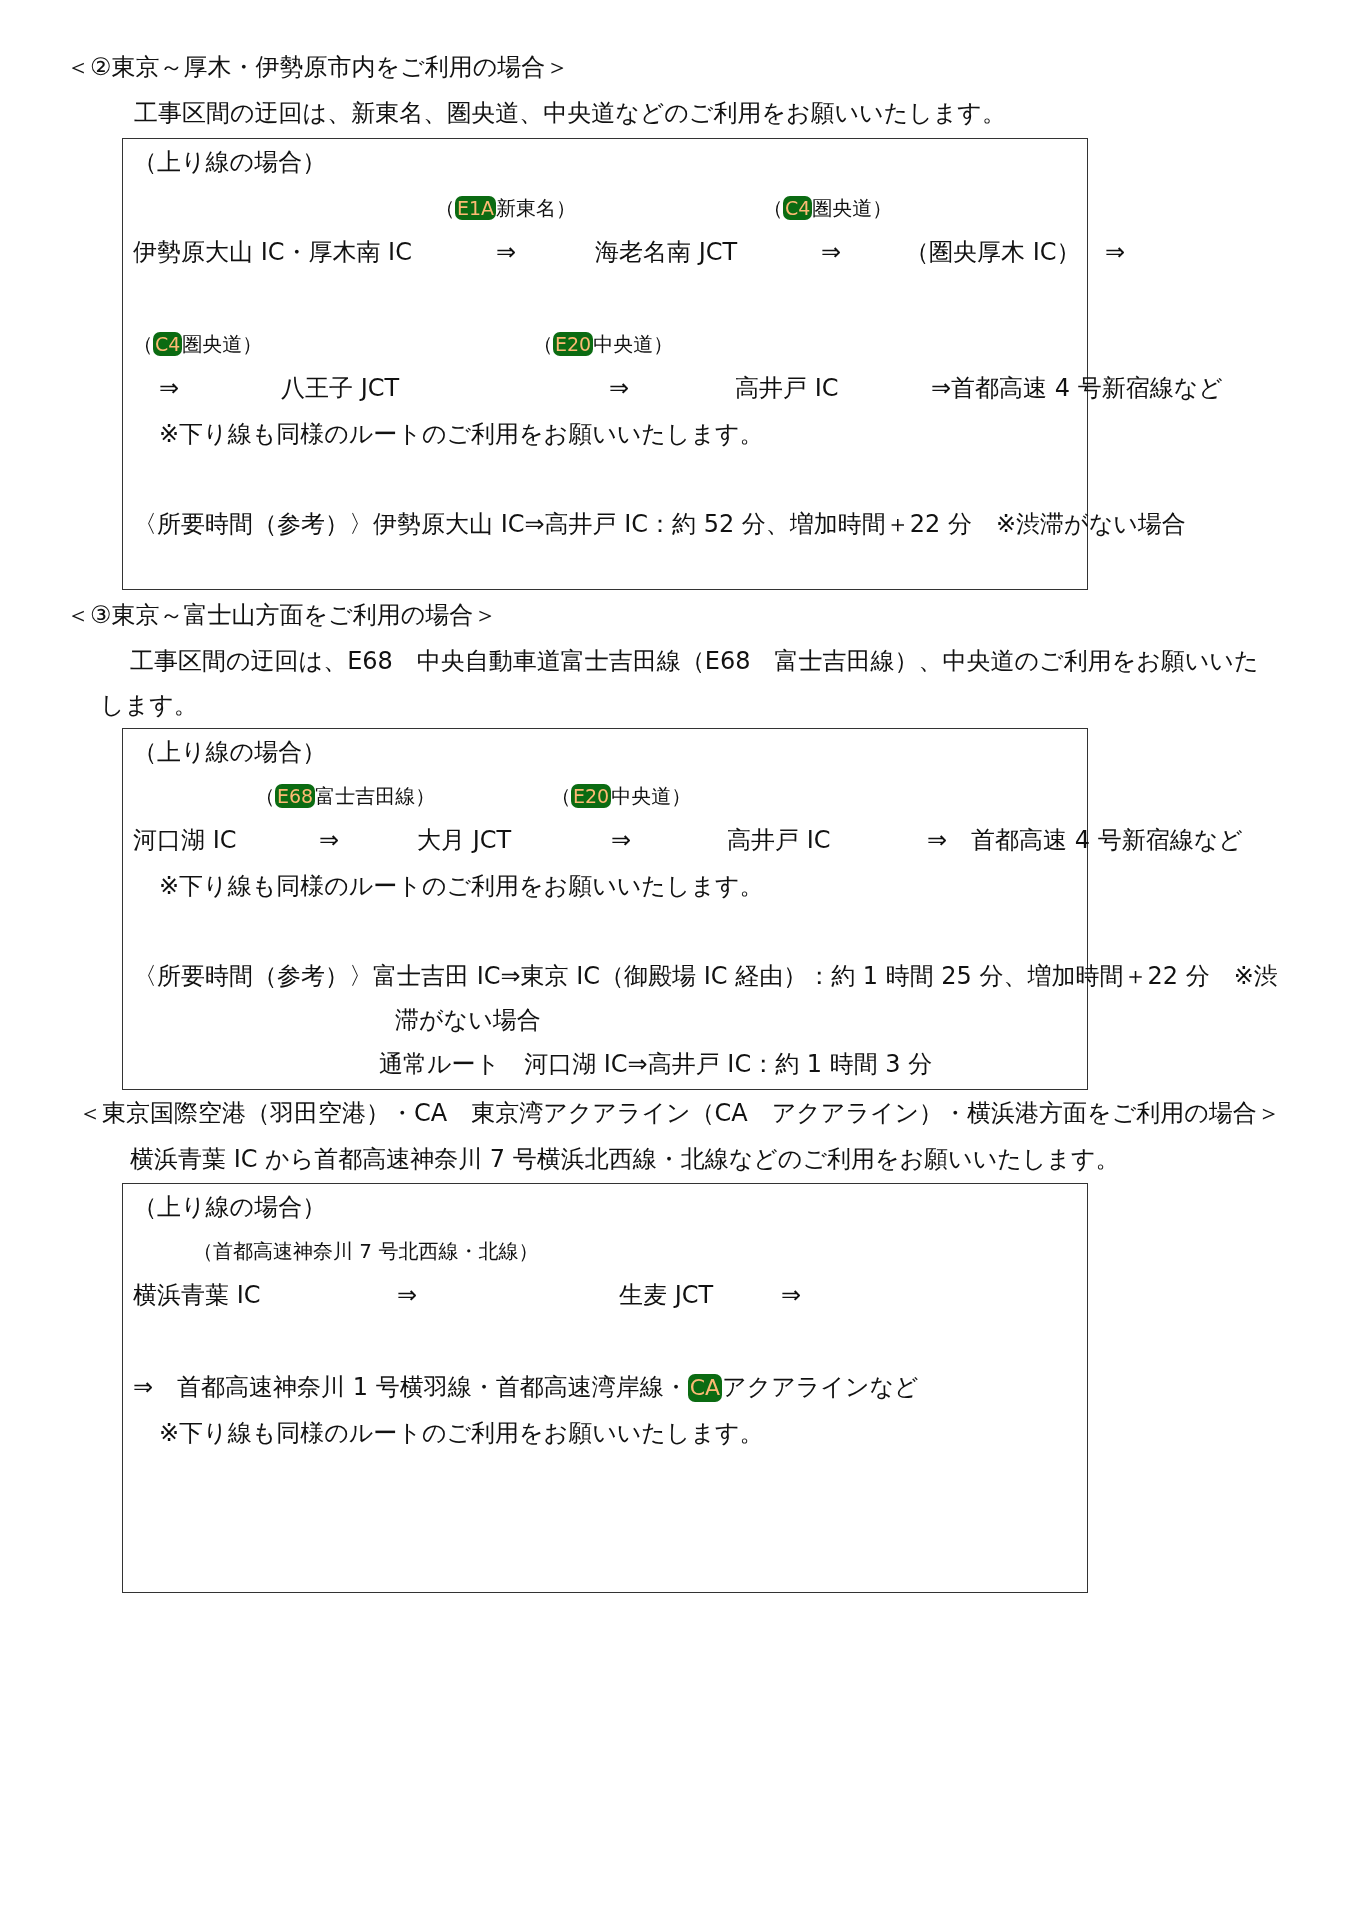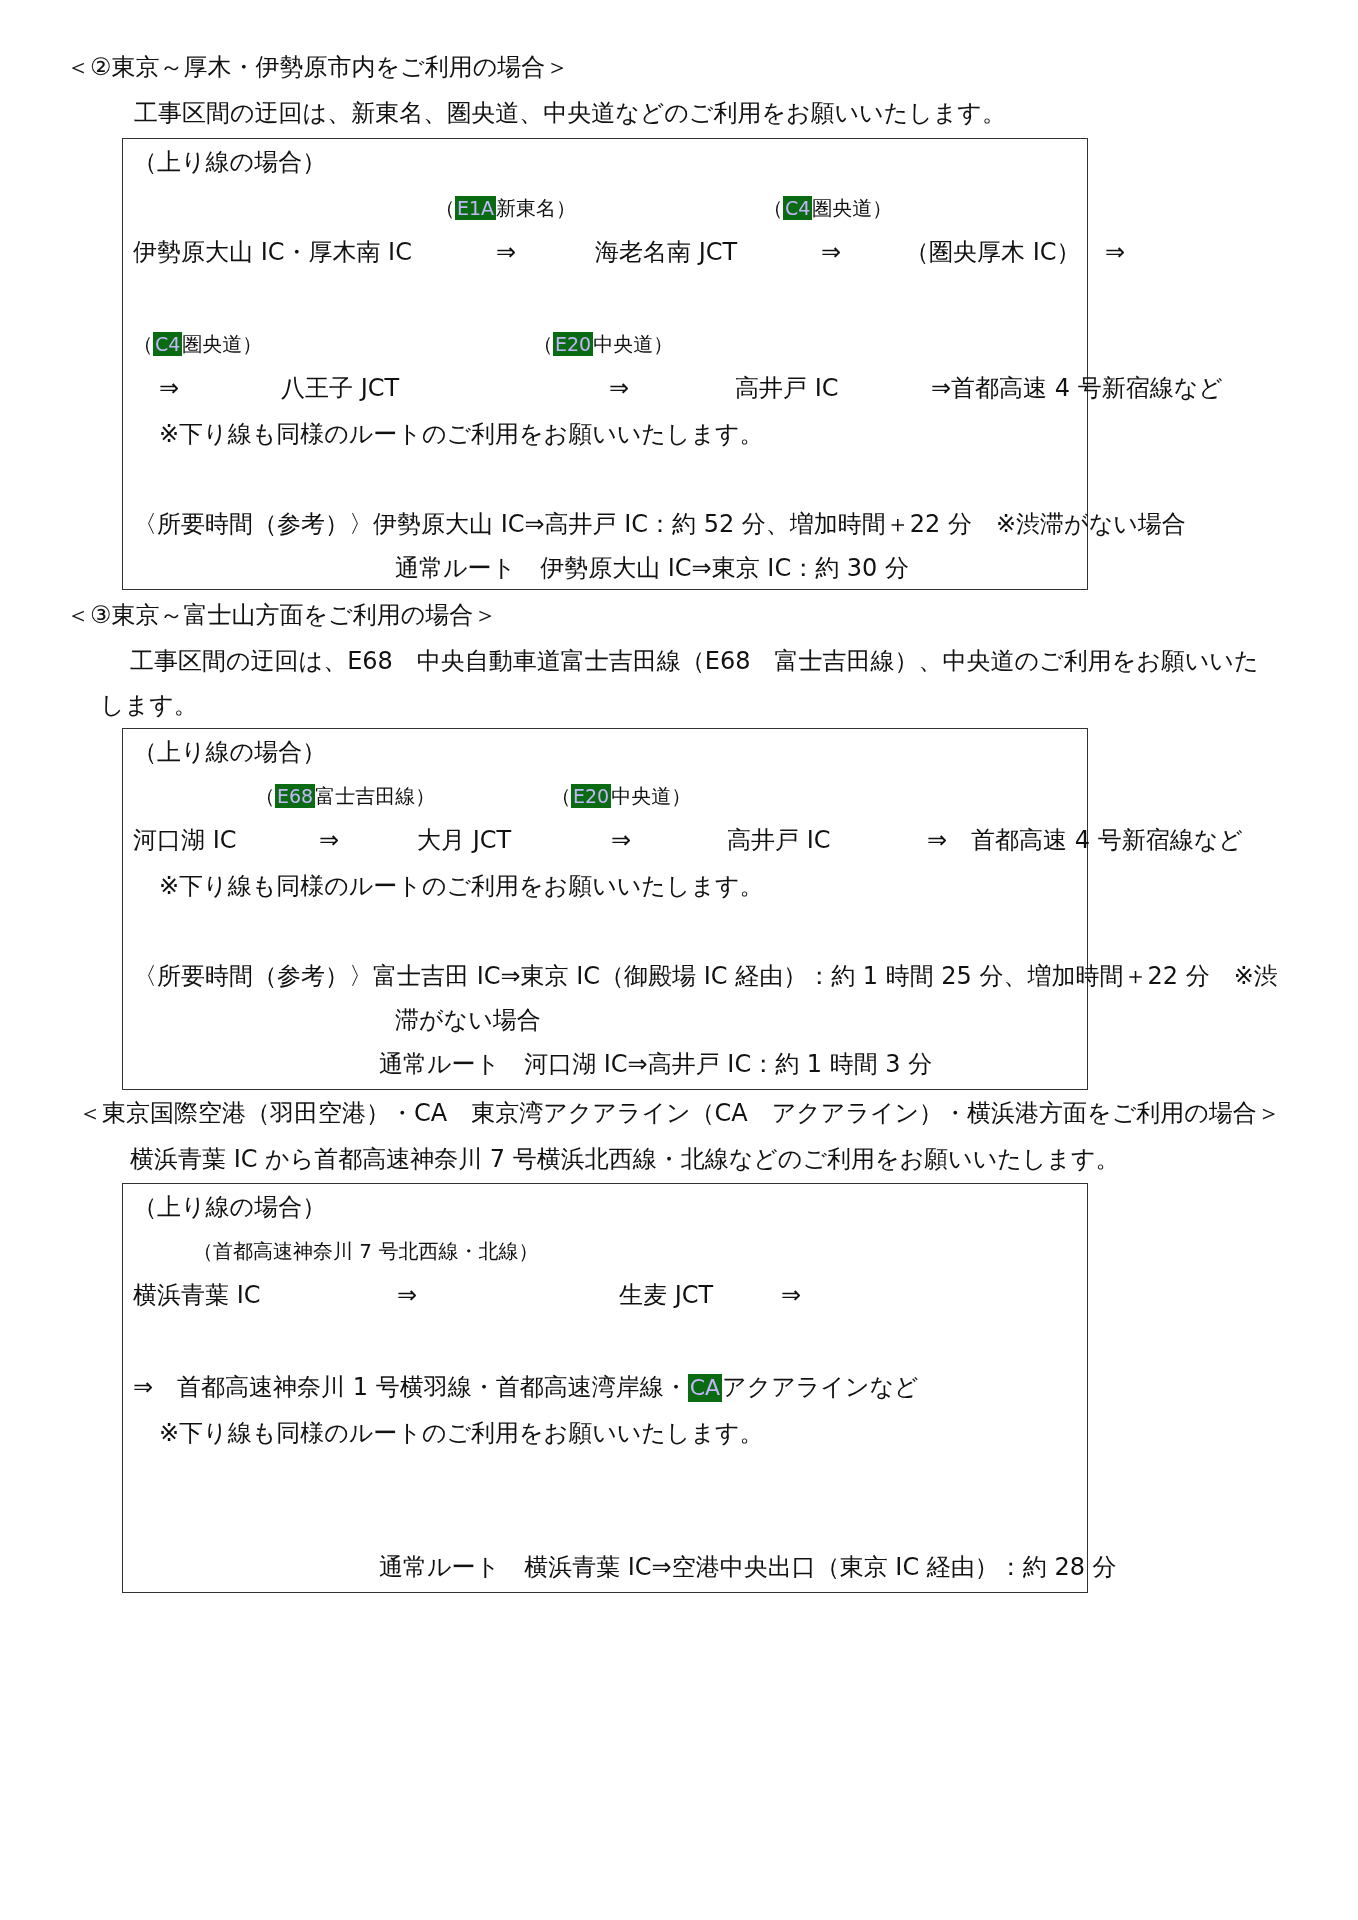--- a/index.html
+++ b/index.html
@@ -8,22 +8,22 @@
     font-family: "DejaVu Sans", "Liberation Sans", sans-serif;
     color: #111111;
   }
   .line { position: absolute; white-space: nowrap; font-size: 24px; line-height: 30px; }
   .small { font-size: 20px; line-height: 26px; }
   .box {
     position: absolute; left: 122px; width: 966px;
     border: 1.5px solid #333333; box-sizing: border-box;
   }
   .badge {
-    display: inline-block; background: #0b6b12; color: #c4b5fd;
-    padding: 0 2px; line-height: 24px; font-size: 19px;
+    display: inline-block; background: #0b6b12; color: #fdba74;
+    padding: 0 2px; line-height: 24px; font-size: 19px; border-radius: 7px;
   }
   .abs { position: absolute; white-space: nowrap; }
 </style>
 </head>
 <body>
 
 <div class="line" style="left:66px; top:52px;">＜②東京～厚木・伊勢原市内をご利用の場合＞</div>
 <div class="line" style="left:134px; top:98px;">工事区間の迂回は、新東名、圏央道、中央道などのご利用をお願いいたします。</div>
 
 <div class="box" style="top:138px; height:452px;">
@@ -51,21 +51,20 @@
   </div>
 
   <div class="line" style="left:36px; top:234px;">⇒</div>
   <div class="line" style="left:158px; top:234px;">八王子 JCT</div>
   <div class="line" style="left:486px; top:234px;">⇒</div>
   <div class="line" style="left:612px; top:234px;">高井戸 IC</div>
   <div class="line" style="left:808px; top:234px;">⇒首都高速 4 号新宿線など</div>
 
   <div class="line" style="left:36px; top:280px;">※下り線も同様のルートのご利用をお願いいたします。</div>
   <div class="line" style="left:10px; top:370px;">〈所要時間（参考）〉伊勢原大山 IC⇒高井戸 IC：約 52 分、増加時間＋22 分　※渋滞がない場合</div>
-  <div class="line" style="left:272px; top:414px;">通常ルート　伊勢原大山 IC⇒東京 IC：約 30 分</div>
 </div>
 
 <div class="line" style="left:66px; top:600px;">＜③東京～富士山方面をご利用の場合＞</div>
 <div class="line" style="left:130px; top:646px;">工事区間の迂回は、E68　中央自動車道富士吉田線（E68　富士吉田線）、中央道のご利用をお願いいた</div>
 <div class="line" style="left:100px; top:690px;">します。</div>
 
 <div class="box" style="top:728px; height:362px;">
   <div class="line" style="left:10px; top:8px;">（上り線の場合）</div>
 
   <div class="abs small" style="left:112px; top:54px;margin-left:20px;">
@@ -98,14 +97,13 @@
   <div class="line" style="left:10px; top:96px;">横浜青葉 IC</div>
   <div class="line" style="left:274px; top:96px;">⇒</div>
   <div class="line" style="left:496px; top:96px;">生麦 JCT</div>
   <div class="line" style="left:658px; top:96px;">⇒</div>
 
   <div class="line" style="left:10px; top:188px;">
     <span>⇒　首都高速神奈川 1 号横羽線・首都高速湾岸線・</span><span class="badge" style="font-size:22px; line-height:28px;">CA</span><span>アクアラインなど</span>
   </div>
 
   <div class="line" style="left:36px; top:234px;">※下り線も同様のルートのご利用をお願いいたします。</div>
-  <div class="line" style="left:256px; top:368px;">通常ルート　横浜青葉 IC⇒空港中央出口（東京 IC 経由）：約 28 分</div>
 </div>
 
 </body></html>

